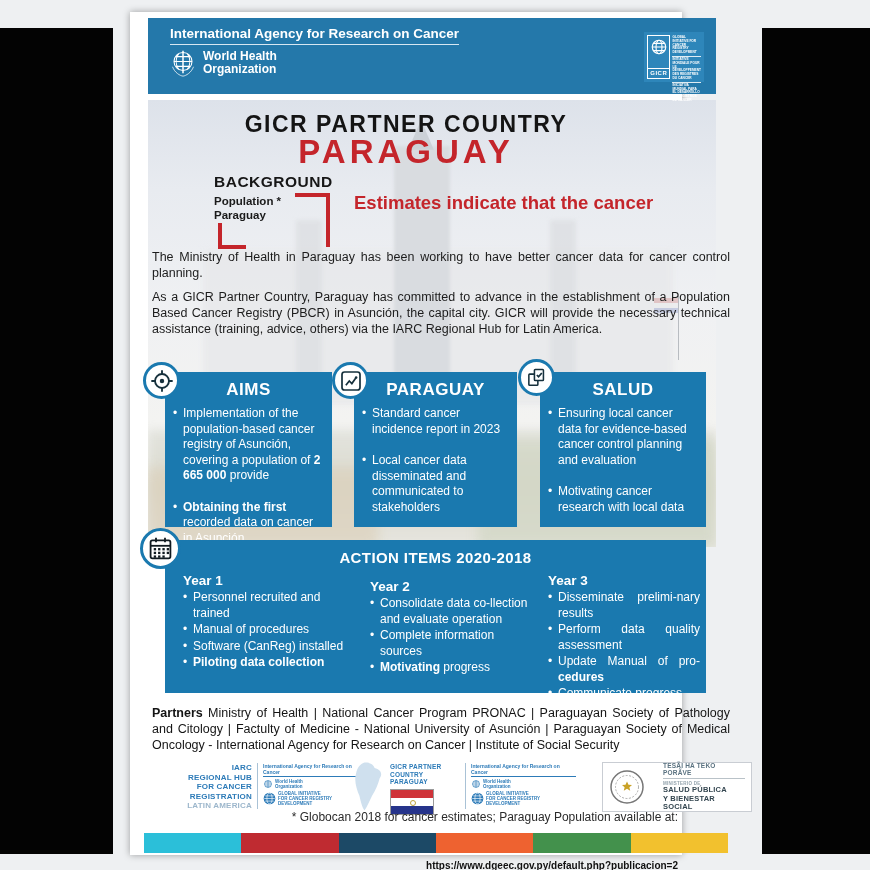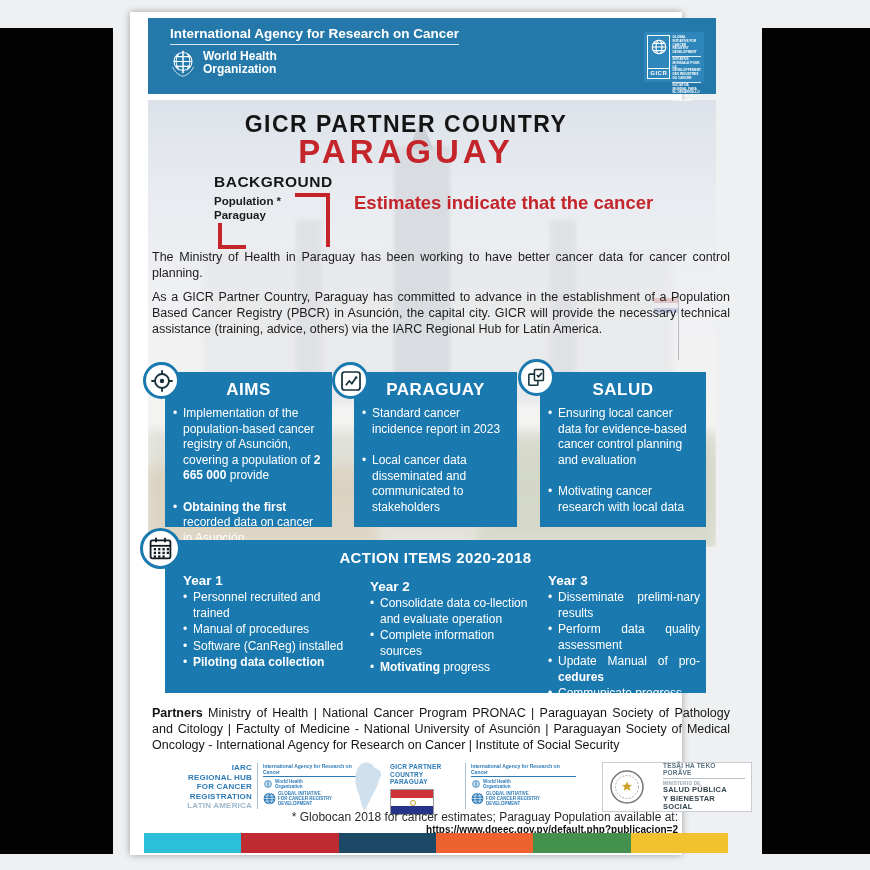--- a/index.html
+++ b/index.html
@@ -111,21 +111,21 @@
   .flag .emblem{position:absolute;left:19px;top:10px;width:6px;height:6px;border-radius:50%;background:#fff;border:1px solid #c0a23b;}
   .ministry-box{left:450px;top:2px;width:150px;height:50px;border:1px solid #c9cdd3;background:#fff;display:flex;align-items:center;gap:18px;padding:16px 6px;}
   .min-text{flex:1;}
   .m1{font-size:6.5px;font-weight:bold;color:#5a7280;letter-spacing:.2px;}
   .mrule{height:1px;background:#b9c2c8;margin:2px 0;}
   .m2{font-size:4.5px;color:#93a3ad;font-weight:bold;letter-spacing:.3px;}
   .m3,.m4{font-size:7.5px;font-weight:bold;color:#33454f;letter-spacing:.2px;line-height:8.5px;}
 
   .footnote{position:absolute;right:4px;top:798px;text-align:right;}
   .fn1{font-size:12px;color:#2a2a2a;}
-  .fn-url{font-size:10px;font-weight:bold;color:#111;}
+  .fn-url{font-size:10px;font-weight:bold;color:#111;margin-top:36px;}
 
   .color-bar{position:absolute;left:14px;top:821px;width:584px;height:20px;display:flex;}
 </style>
 </head>
 <body>
 
 <div class="stage">
   <div class="matte left"></div>
   <div class="matte right"></div>
 

